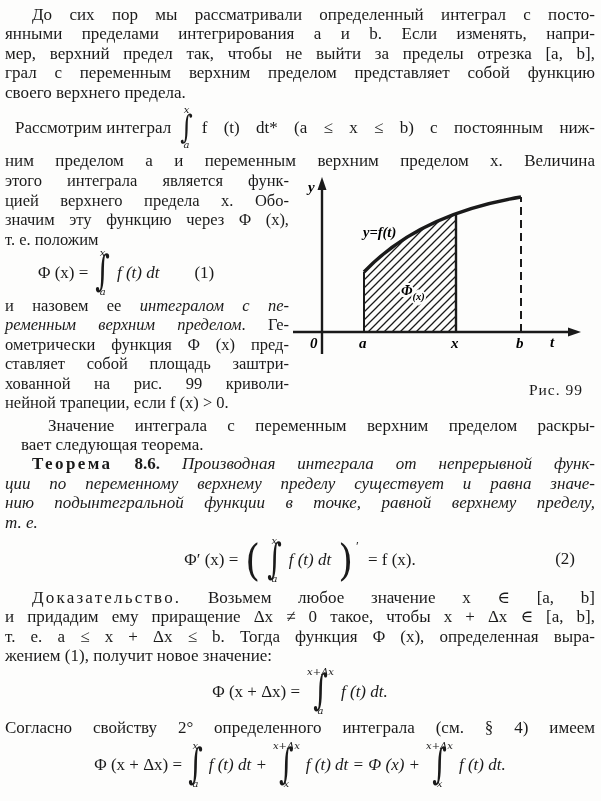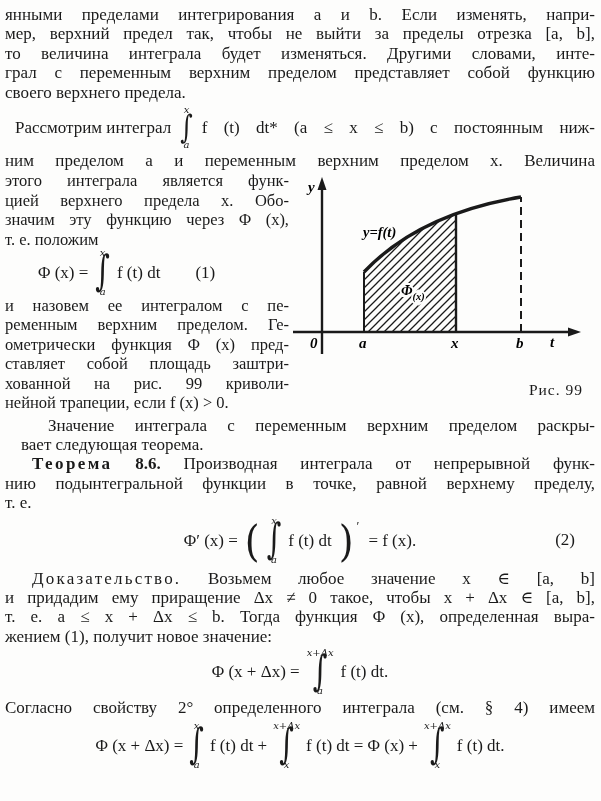--- a/index.html
+++ b/index.html
@@ -6,21 +6,21 @@
   .page {
     position:relative; width:601px; height:801px; box-sizing:border-box;
     background:#fdfdfc; color:#1a1a1a; overflow:hidden;
     padding:5px 6px 0 5px;
     font-family:"Liberation Serif","DejaVu Serif",serif;
     font-size:17px; line-height:19.4px;
   }
   .jl { text-align:justify; text-align-last:justify; }
   .ll { text-align:left; }
   .ind { text-indent:27px; }
-  .it { }
+  .it { font-style:italic; }
   .bd { font-weight:bold; }
   .sp-head { font-weight:bold; letter-spacing:2.4px; }
   .sp-head2 { letter-spacing:2.2px; }
 
   
   .int { display:inline-flex; flex-direction:column; align-items:center; line-height:1; }
   .int .top, .int .bot { font-size:10px; font-style:italic; line-height:1; font-family:"DejaVu Serif",serif; }
   .int .top.small { font-size:10px; }
   .int .sgn { font-size:28px; line-height:0.95; transform:scaleY(1.5); font-family:"DejaVu Serif",serif; padding:1px 0; }
   .int.inline .sgn { font-size:24px; transform:scaleY(1.35); }
@@ -53,23 +53,23 @@
   svg text { font-family:"Liberation Serif","DejaVu Serif",serif; }
   .axlbl { font-style:italic; font-weight:bold; font-size:15px; }
   .curvelbl { font-style:italic; font-weight:bold; font-size:14.5px; }
 </style>
 </head>
 <body>
 
 <div class="page">
 
   <div>
+    <div class="jl ind">До сих пор мы рассматривали определенный интеграл с посто-</div>
     <div class="jl">янными пределами интегрирования a и b. Если изменять, напри-</div>
     <div class="jl">мер, верхний предел так, чтобы не выйти за пределы отрезка [a, b],</div>
-    <div class="jl">то величина интеграла будет изменяться. Другими словами, инте-</div>
     <div class="jl">грал с переменным верхним пределом представляет собой функцию</div>
     <div class="ll">своего верхнего предела.</div>
   </div>
 
   <div>
     <div class="consider-line">
       <span class="pre">Рассмотрим интеграл</span>
       <span class="int inline">
         <span class="top">x</span>
         <span class="sgn">∫</span>
@@ -140,20 +140,21 @@
     </div>
   </div>
 
   <div style="margin-top:3px;margin-left:16px;">
     <div class="jl ind">Значение интеграла с переменным верхним пределом раскры-</div>
     <div class="ll">вает следующая теорема.</div>
   </div>
 
   <div>
     <div class="jl ind"><span class="sp-head">Теорема</span> <span class="bd">8.6.</span> <span class="it">Производная интеграла от непрерывной функ-</span></div>
+    <div class="jl it">ции по переменному верхнему пределу существует и равна значе-</div>
     <div class="jl it">нию подынтегральной функции в точке, равной верхнему пределу,</div>
     <div class="ll it">т. е.</div>
   </div>
 
   <div class="f2wrap">
     <div class="frow">
       <span>Φ′ (x) =</span>
       <span class="bigp">(</span>
       <span class="int">
         <span class="top">x</span>

